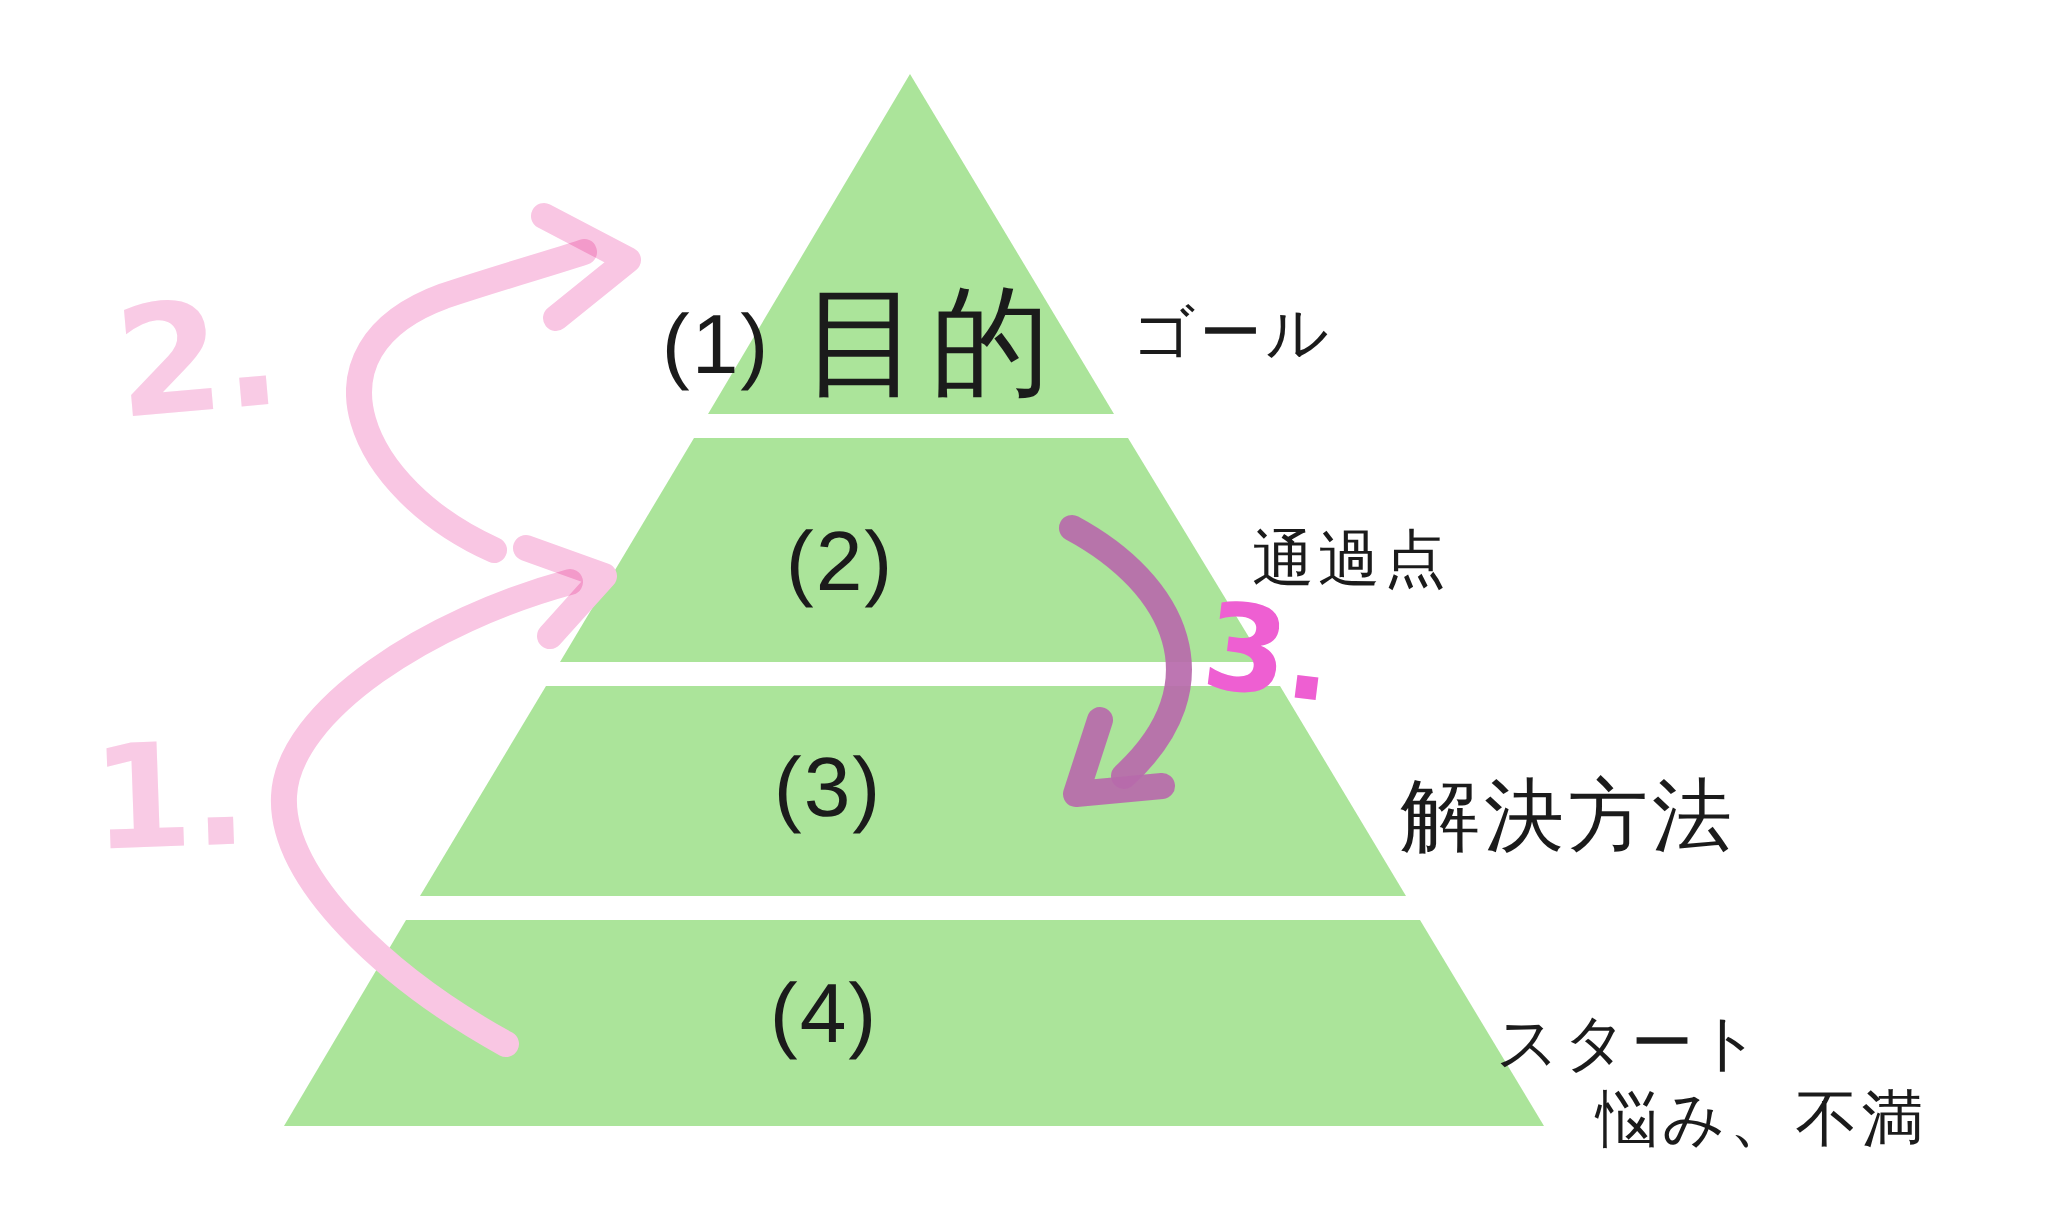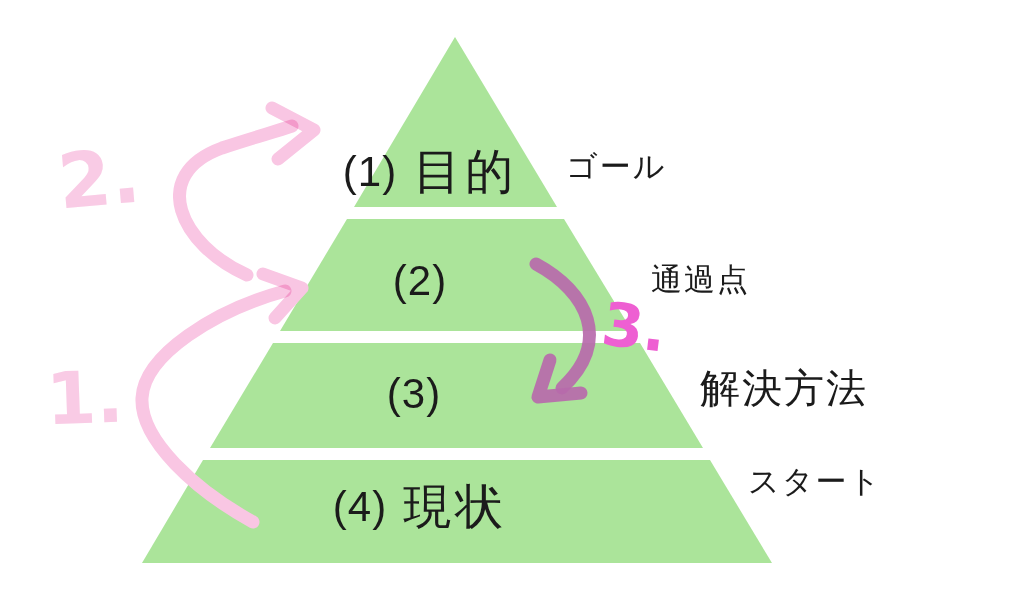--- a/index.html
+++ b/index.html
@@ -13,27 +13,27 @@
   .shapes{z-index:0;}
   .textlayer{z-index:1;}
   .arrows{z-index:2;pointer-events:none;}
   .blend-multiply{mix-blend-mode:multiply;}
 
   .level-text{
     position:absolute;transform:translate(-50%,-50%);
     display:flex;align-items:center;white-space:nowrap;
   }
   .level-num{font-size:42px;letter-spacing:1px;margin-right:16px;}
-  .level-title{font-size:48px;font-weight:500;letter-spacing:4px;}
+  .level-title{font-size:60px;font-weight:500;letter-spacing:4px;}
 
   .side-label{
     position:absolute;transform:translateY(-50%);
     font-size:31px;white-space:nowrap;letter-spacing:2px;
   }
-  .side-label-2line{transform:none;line-height:1.22;}
+  .side-label-2line{transform:none;line-height:1.22;margin-top:40px;}
   .side-line2{display:block;padding-left:50px;}
 
   .step-label{
     position:absolute;font-weight:bold;white-space:nowrap;
     font-family:"DejaVu Sans","Liberation Sans",sans-serif;
   }
   .step-pink{color:#f9cbe5;}
   .step-magenta{color:#ee5fd2;}
   .step-1{left:46px;top:356px;font-size:72px;transform:rotate(-2deg);}
   .step-2{left:58px;top:134px;font-size:76px;transform:rotate(-5deg);}
@@ -58,29 +58,29 @@
       <span class="level-title">目的</span>
     </div>
     <div class="level-text" style="left:428px;top:281px;">
       <span class="level-num">(2)</span>
     </div>
     <div class="level-text" style="left:422px;top:394px;">
       <span class="level-num">(3)</span>
     </div>
     <div class="level-text" style="left:420px;top:507px;">
       <span class="level-num">(4)</span>
-      <span class="level-title">現状</span>
     </div>
 
     <div class="side-label" style="left:566px;top:167px;">ゴール</div>
-    <div class="side-label" style="left:651px;top:280px;">通過点</div>
-    <div class="side-label" style="left:700px;top:388px;font-size:40px;">解決方法</div>
+    <div class="side-label" style="left:626px;top:280px;">通過点</div>
+    <div class="side-label" style="left:700px;top:408px;font-size:40px;">解決方法</div>
 
     <div class="side-label side-label-2line" style="left:748px;top:463px;">
       <span>スタート</span>
+      <span class="side-line2">悩み、不満</span>
     </div>
 
     <div class="step-label step-pink step-1">1.</div>
     <div class="step-label step-pink step-2">2.</div>
     <div class="step-label step-magenta step-3">3.</div>
   </div>
 
   <svg class="layer arrows" viewBox="0 0 1024 615" fill="none" stroke-linecap="round" stroke-linejoin="round">
 
     <path class="blend-multiply" d="M 253 522 C 195 490, 140 440, 142 398 C 144 355, 215 310, 285 291" stroke-width="13" stroke="#f9c6e3"></path>

